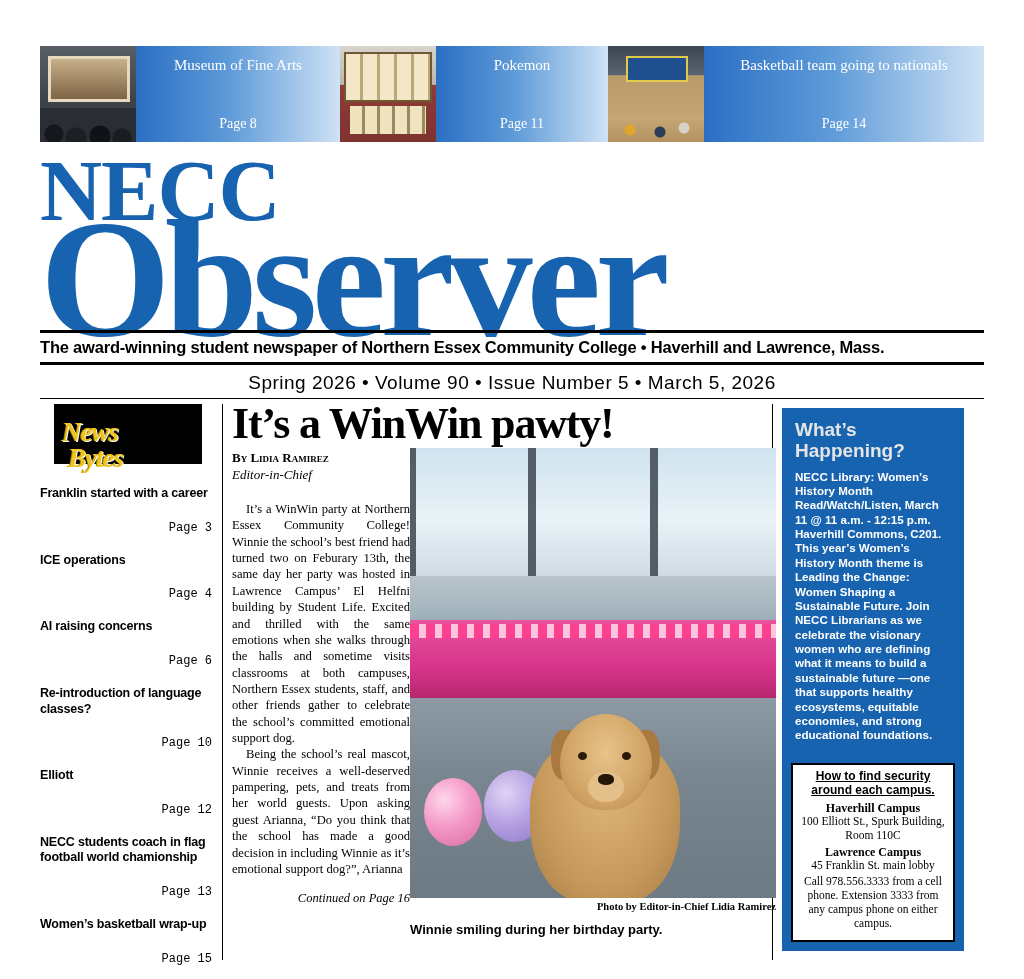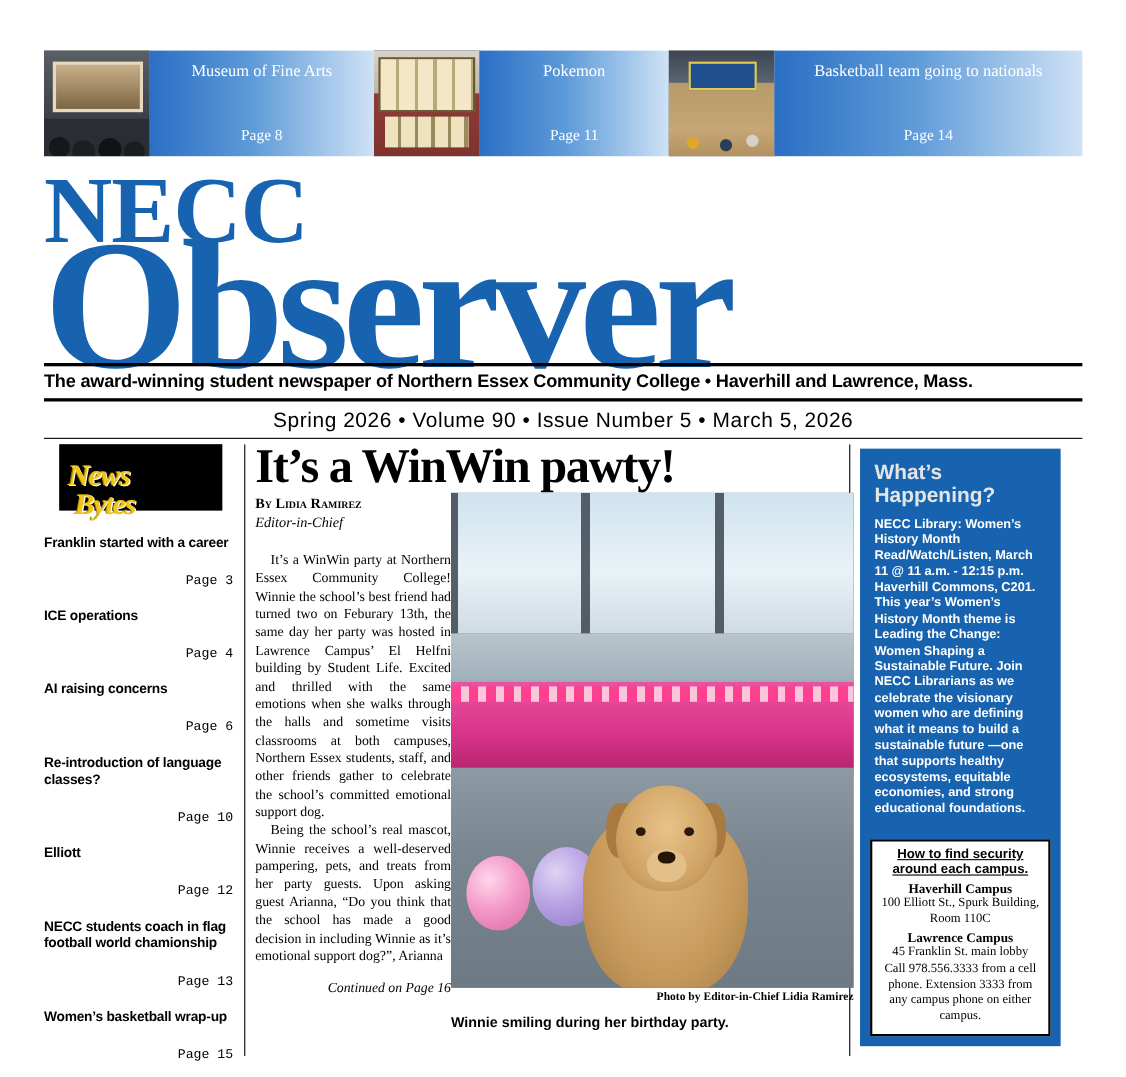--- a/index.html
+++ b/index.html
@@ -560,21 +560,21 @@
     </div>
   </div>
 
   <div class="story-title">It’s a WinWin pawty!</div>
 
   <div class="col-story">
     <div class="byline">By Lidia Ramirez</div>
     <div class="byline-role">Editor-in-Chief</div>
     <div class="story-body">
       <p>It’s a WinWin party at Northern Essex Community College! Winnie the school’s best friend had turned two on Feburary 13th, the same day her party was hosted in Lawrence Campus’ El Helfni building by Student Life. Excited and thrilled with the same emotions when she walks through the halls and sometime visits classrooms at both campuses, Northern Essex students, staff, and other friends gather to celebrate the school’s committed emotional support dog.</p>
-      <p>Being the school’s real mascot, Winnie receives a well-deserved pampering, pets, and treats from her party guests. Upon asking guest Arianna, “Do you think that the school has made a good decision in including Winnie as it’s emotional support dog?”, Arianna</p>
+      <p>Being the school’s real mascot, Winnie receives a well-deserved pampering, pets, and treats from her world guests. Upon asking guest Arianna, “Do you think that the school has made a good decision in including Winnie as it’s emotional support dog?”, Arianna</p>
     </div>
     <div class="continued">Continued on Page 16</div>
   </div>
 
   <div class="photo-wrap">
     <div class="photo">
       <div class="ph-sky"></div>
       <div class="ph-cups"></div>
       <div class="ph-window-frame"></div>
       <div class="ph-wall"></div>

